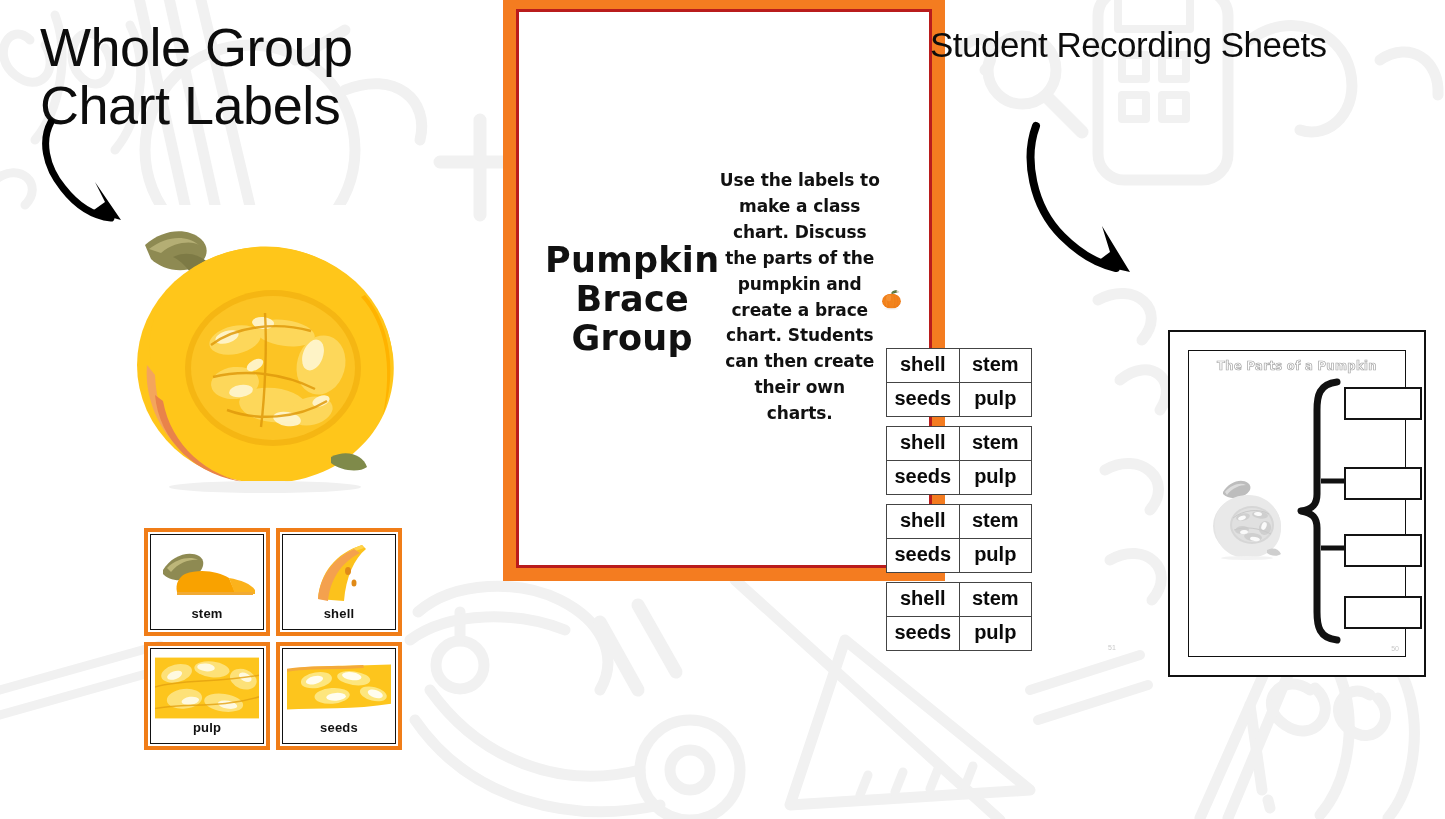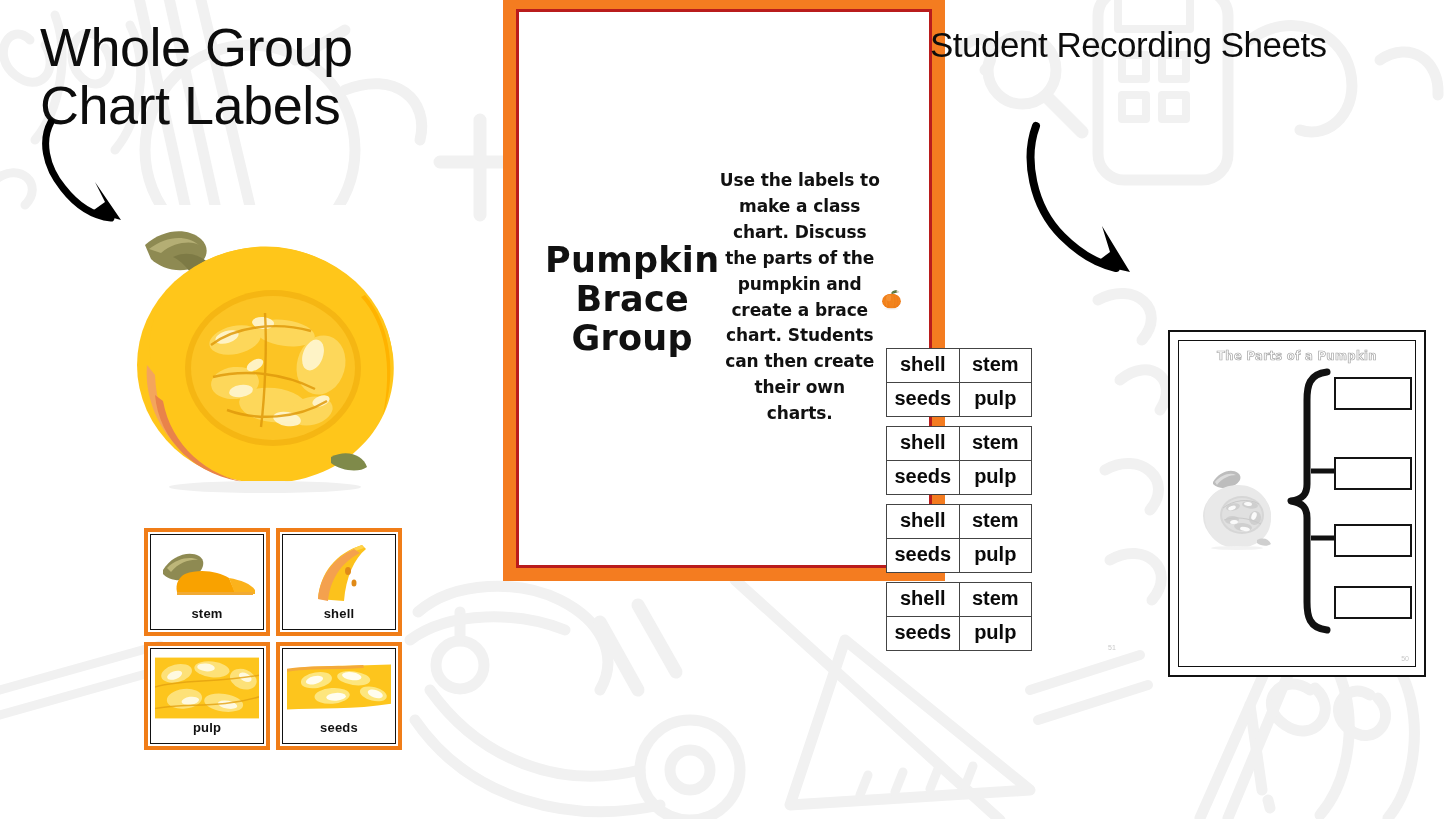--- a/index.html
+++ b/index.html
@@ -90,21 +90,21 @@
     border:1.2px solid #444;
     font-size:20px;font-weight:bold;color:#0a0a0a;
     text-align:center;padding:4px 2px 6px;
     font-family:"Liberation Sans",sans-serif;
     height:22px;
   }
 
   
   #recording-sheet{
     position:absolute;left:1168px;top:330px;width:258px;height:347px;z-index:5;
-    background:#fff;border:2.5px solid #111;box-sizing:border-box;padding:8px;
+    background:#fff;border:2.5px solid #111;box-sizing:border-box;padding:18px;
     box-shadow:0 0 0 0 transparent;
   }
   #recording-inner{
     width:100%;height:100%;box-sizing:border-box;
     border:1.5px solid #111;background:#fff;position:relative;
   }
   #sheet-title{
     position:absolute;left:0;right:0;top:8px;text-align:center;
     font-family:"DejaVu Sans",sans-serif;
     font-size:11.5px;font-weight:bold;letter-spacing:.4px;

